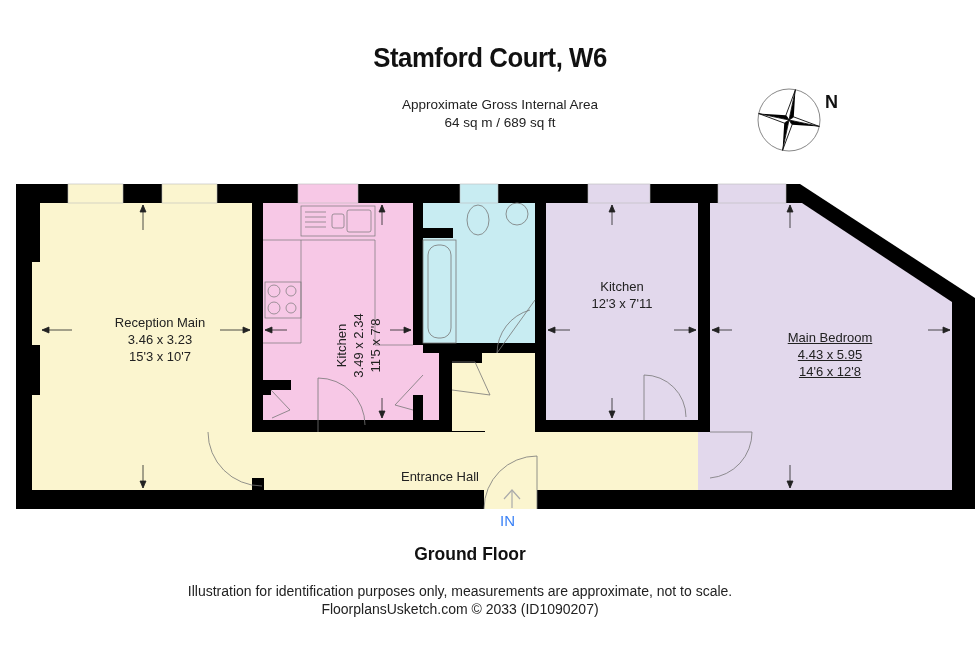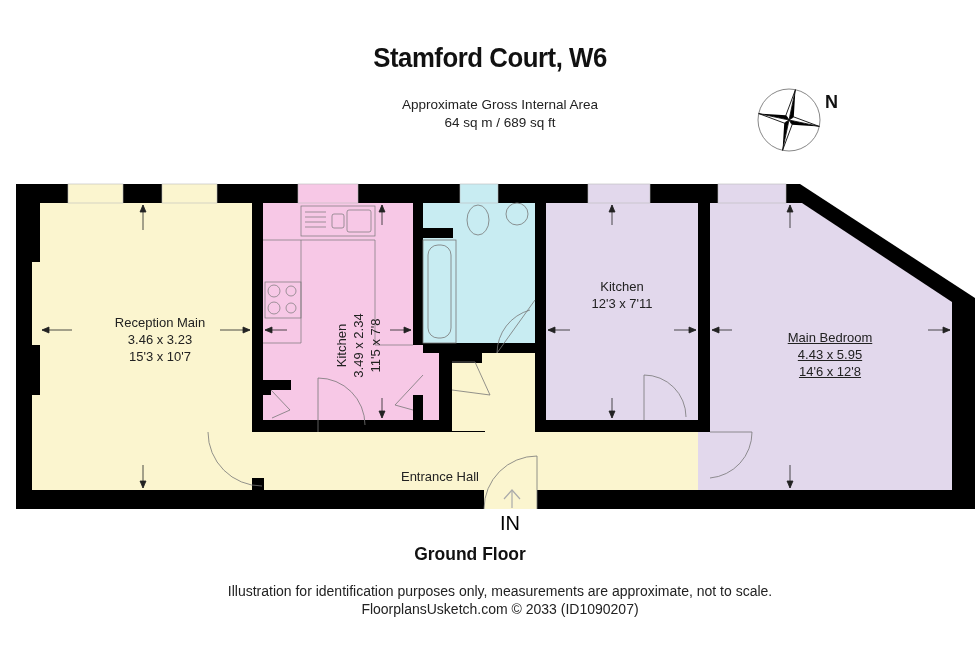--- a/index.html
+++ b/index.html
@@ -3,23 +3,23 @@
 <meta charset="utf-8">
 <style>
   html, body { margin:0; padding:0; background:#ffffff; }
   body { width:980px; height:653px; position:relative; overflow:hidden; font-family:"Liberation Sans", sans-serif; color:#111; }
   .title { position:absolute; left:0; width:980px; top:42px; text-align:center; font-size:28px; font-weight:bold; letter-spacing:-0.5px; transform:scaleX(0.92); }
   .area { position:absolute; left:0; width:1000px; top:96px; text-align:center; font-size:13.5px; line-height:18px; color:#222; }
   .compass { position:absolute; left:754px; top:85px; width:70px; height:70px; }
   .north { position:absolute; left:825px; top:92px; font-size:18px; font-weight:bold; }
   .plan { position:absolute; left:0; top:0; width:980px; height:653px; }
   .room-label { position:absolute; text-align:center; font-size:13px; line-height:17px; color:#222; }
-  .in-label { position:absolute; left:500px; top:512px; font-size:20px; color:#000000; }
+  .in-label { position:absolute; left:500px; top:512px; font-size:15px; color:#3b82f6; }
   .floor { position:absolute; left:0; width:940px; top:543px; text-align:center; font-size:19px; font-weight:bold; transform:scaleX(0.92); }
-  .disclaimer { position:absolute; left:0; width:920px; top:582px; text-align:center; font-size:14px; line-height:18px; color:#222;padding-left:40px; }
+  .disclaimer { position:absolute; left:0; width:920px; top:582px; text-align:center; font-size:14px; line-height:18px; color:#222; }
 </style>
 </head>
 <body>
 
 <div class="title">Stamford Court, W6</div>
 <div class="area">
   <div>Approximate Gross Internal Area</div>
   <div>64 sq m / 689 sq ft</div>
 </div>
 

